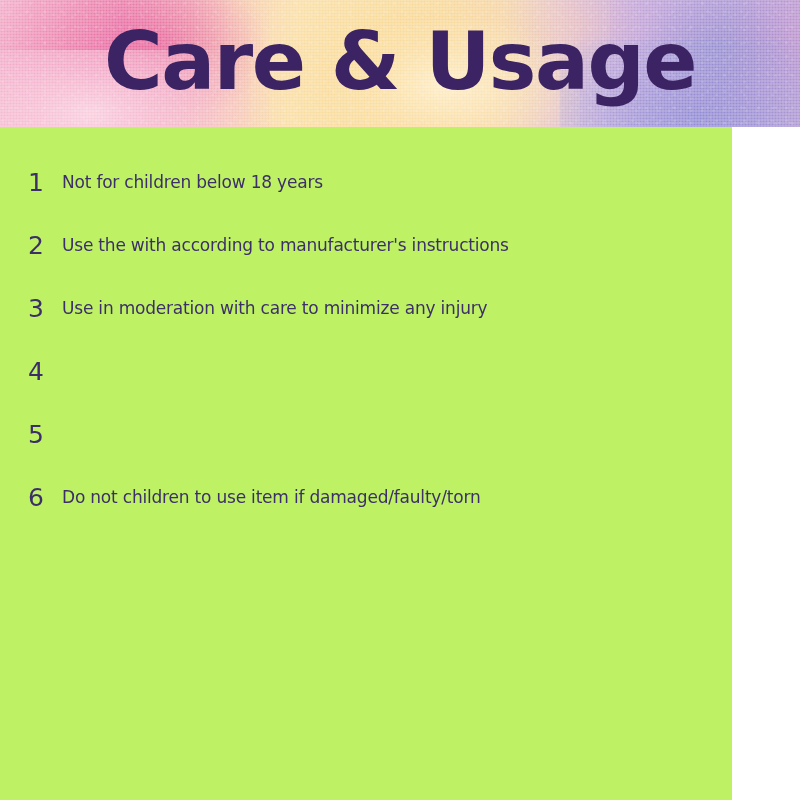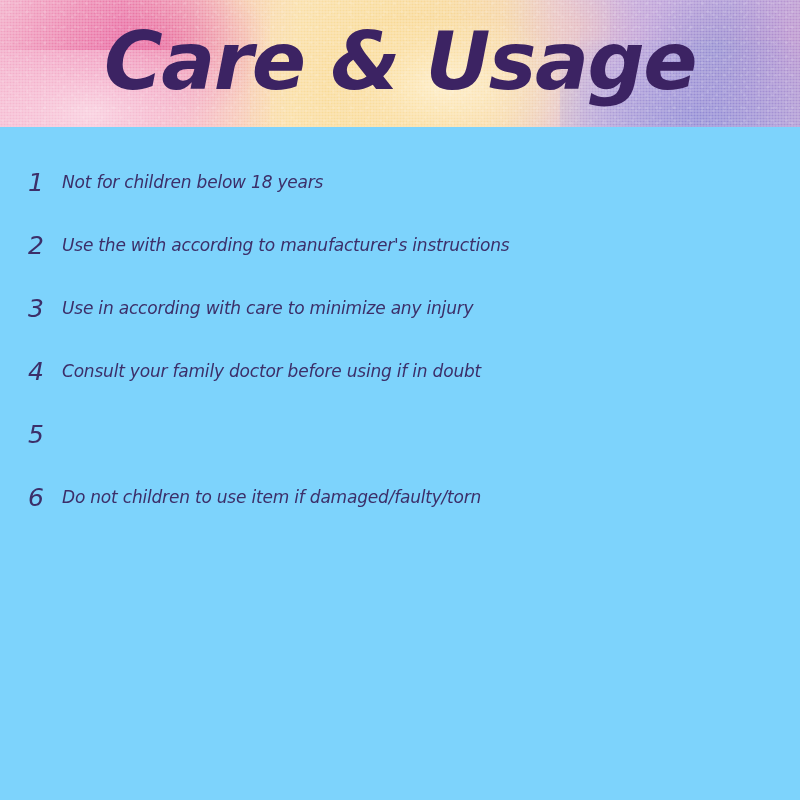--- a/index.html
+++ b/index.html
@@ -9,24 +9,23 @@
   }
   body {
     width: 800px;
     height: 800px;
     overflow: hidden;
     font-family: "Liberation Sans", sans-serif;
   }
 
   #page {
     position: relative;
-    width: 800px;
+    width: 732px;
     height: 800px;
-    background: #7dd3fc;
-    font-style: italic;
+    background: #bef264;
   }
 
   
   .banner {
     position: relative;
     width: 800px;
     height: 127px;
     overflow: hidden;
     background: #f6d9a3;
   }
@@ -245,26 +244,25 @@
       <span class="item-text">Not for children below 18 years</span>
     </div>
 
     <div class="list-item">
       <span class="item-number">2</span>
       <span class="item-text">Use the with according to manufacturer's instructions</span>
     </div>
 
     <div class="list-item">
       <span class="item-number">3</span>
-      <span class="item-text">Use in according with care to minimize any injury</span>
+      <span class="item-text">Use in moderation with care to minimize any injury</span>
     </div>
 
     <div class="list-item">
       <span class="item-number">4</span>
-      <span class="item-text">Consult your family doctor before using if in doubt</span>
     </div>
 
     <div class="list-item">
       <span class="item-number">5</span>
     </div>
 
     <div class="list-item">
       <span class="item-number">6</span>
       <span class="item-text">Do not children to use item if damaged/faulty/torn</span>
     </div>

